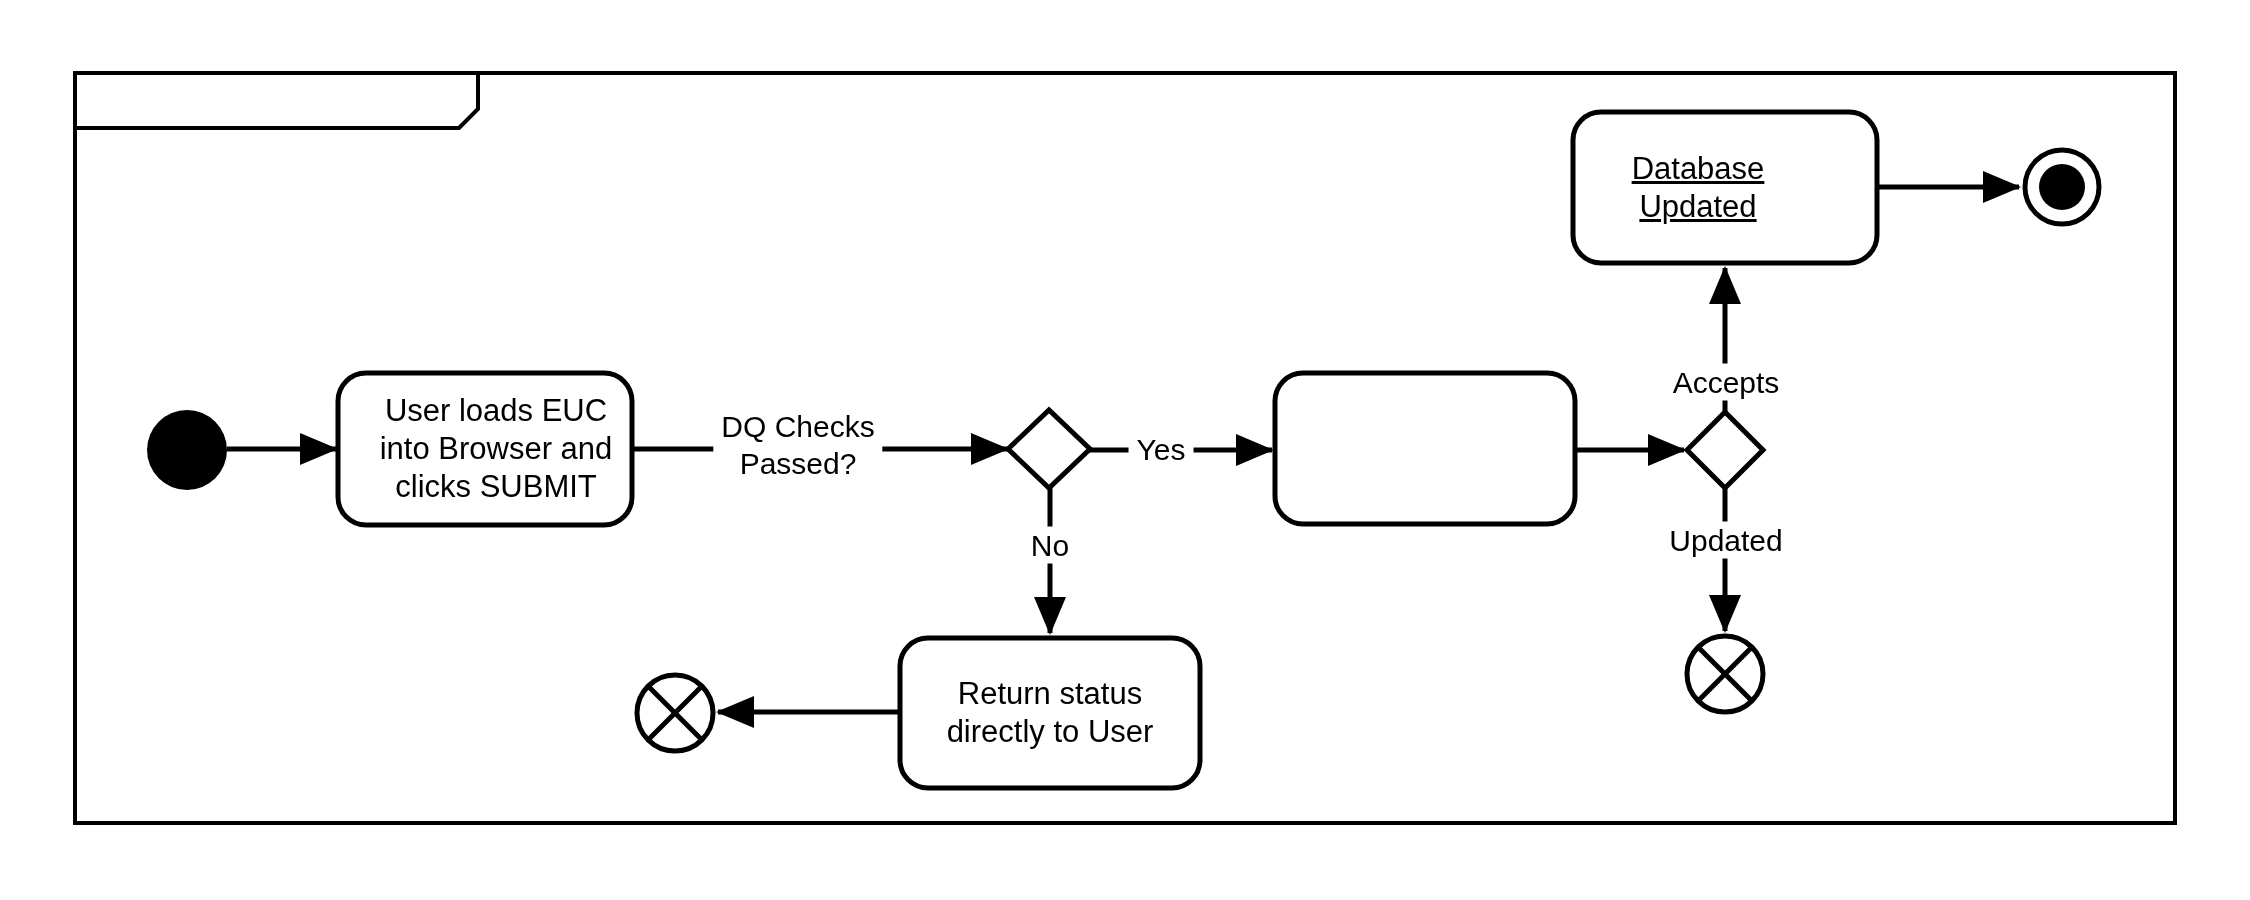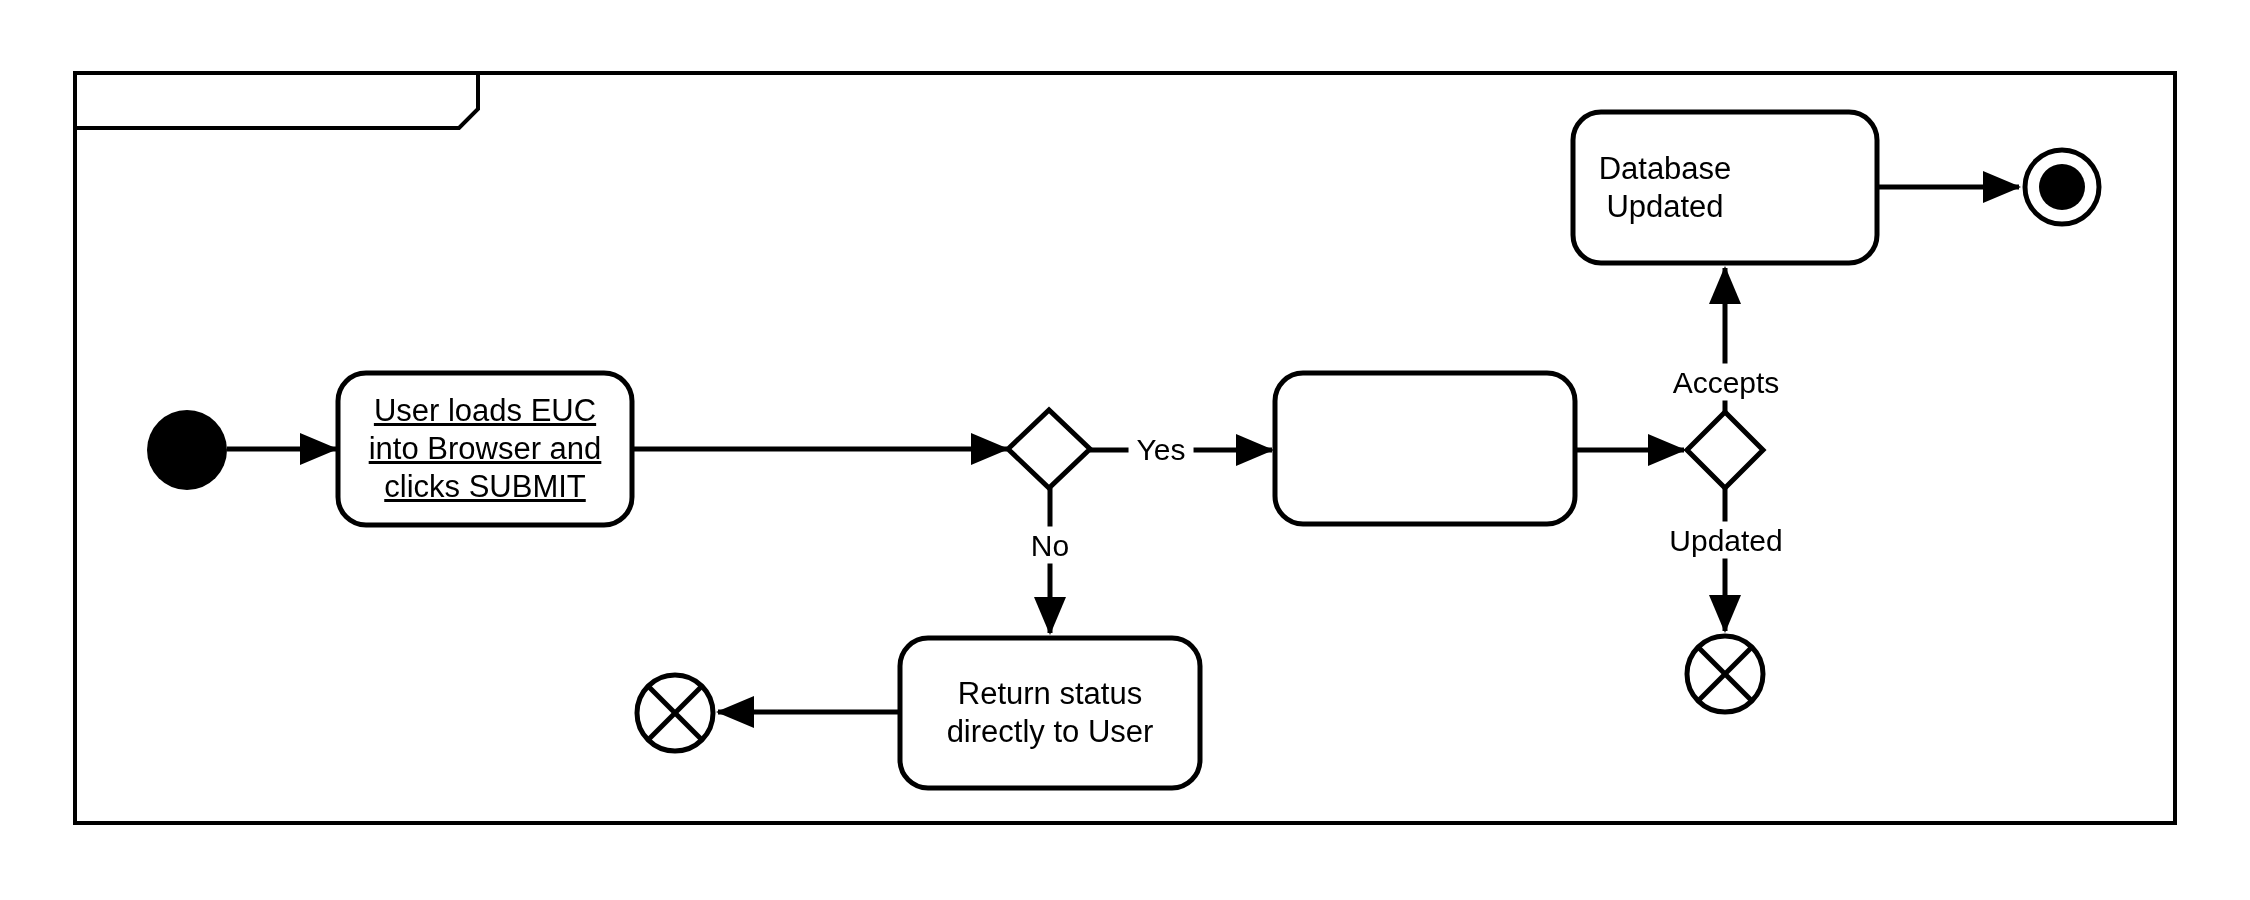--- a/index.html
+++ b/index.html
@@ -82,31 +82,33 @@
       <line x1="702" y1="686" x2="648" y2="740" stroke="#000000" stroke-width="5"></line>
     </g>
     <g>
       <circle cx="1725" cy="674" r="38" fill="#ffffff" stroke="#000000" stroke-width="5"></circle>
       <line x1="1698" y1="647" x2="1752" y2="701" stroke="#000000" stroke-width="5"></line>
       <line x1="1752" y1="647" x2="1698" y2="701" stroke="#000000" stroke-width="5"></line>
     </g>
   </svg>
 
 
-  <div class="overlay node-label" style="left:338px; top:373px; width:294px; height:152px;text-decoration:underline;">User loads EUC
+  <div class="overlay node-label" style="left:349px; top:373px; width:294px; height:152px;">User loads EUC
 into Browser and
 clicks SUBMIT</div>
 
 
-  <div class="overlay node-label" style="left:1513px; top:112px; width:304px; height:151px;">Database
+  <div class="overlay node-label" style="left:1546px; top:112px; width:304px; height:151px;text-decoration:underline;">Database
 Updated</div>
 
   <div class="overlay node-label" style="left:900px; top:638px; width:300px; height:150px;text-align:center;">Return status
 directly to User</div>
 
+  <div class="overlay edge-label" style="left:798px; top:445px;">DQ Checks
+Passed?</div>
 
   <div class="overlay edge-label" style="left:1161px; top:449px;text-align:center;">Yes</div>
 
   <div class="overlay edge-label" style="left:1050px; top:545px;">No</div>
 
   <div class="overlay edge-label" style="left:1726px; top:354px;margin-top:28px;">Accepts</div>
 
   <div class="overlay edge-label" style="left:1726px; top:540px;">Updated</div>
 
 </div>

